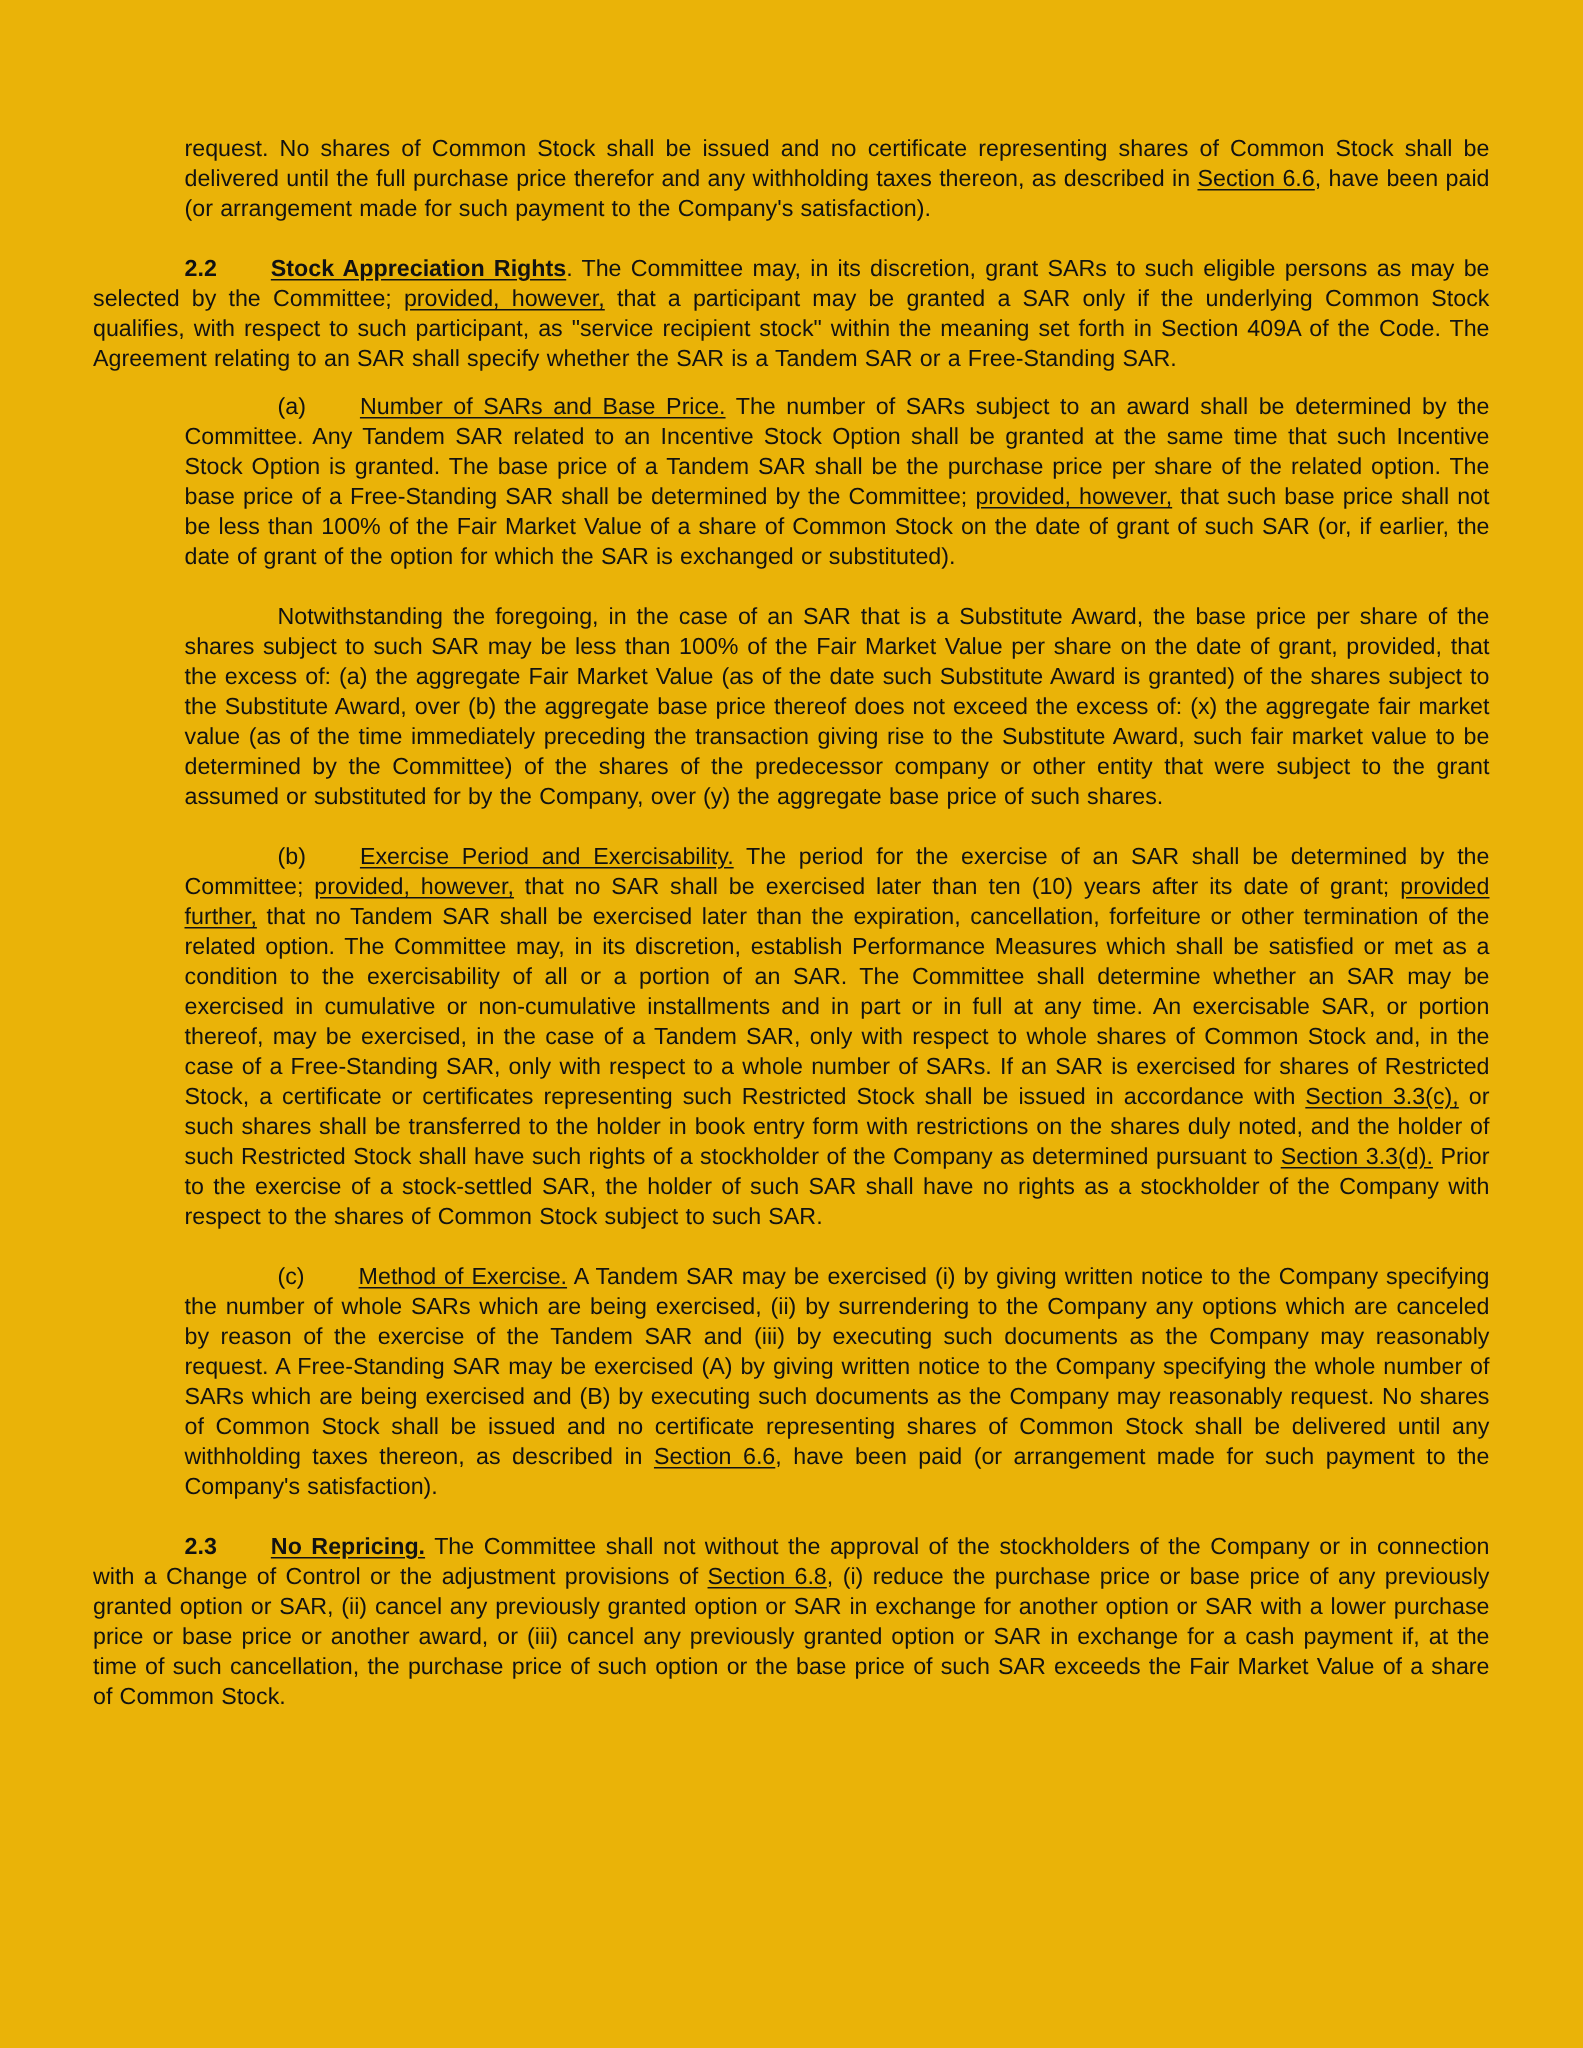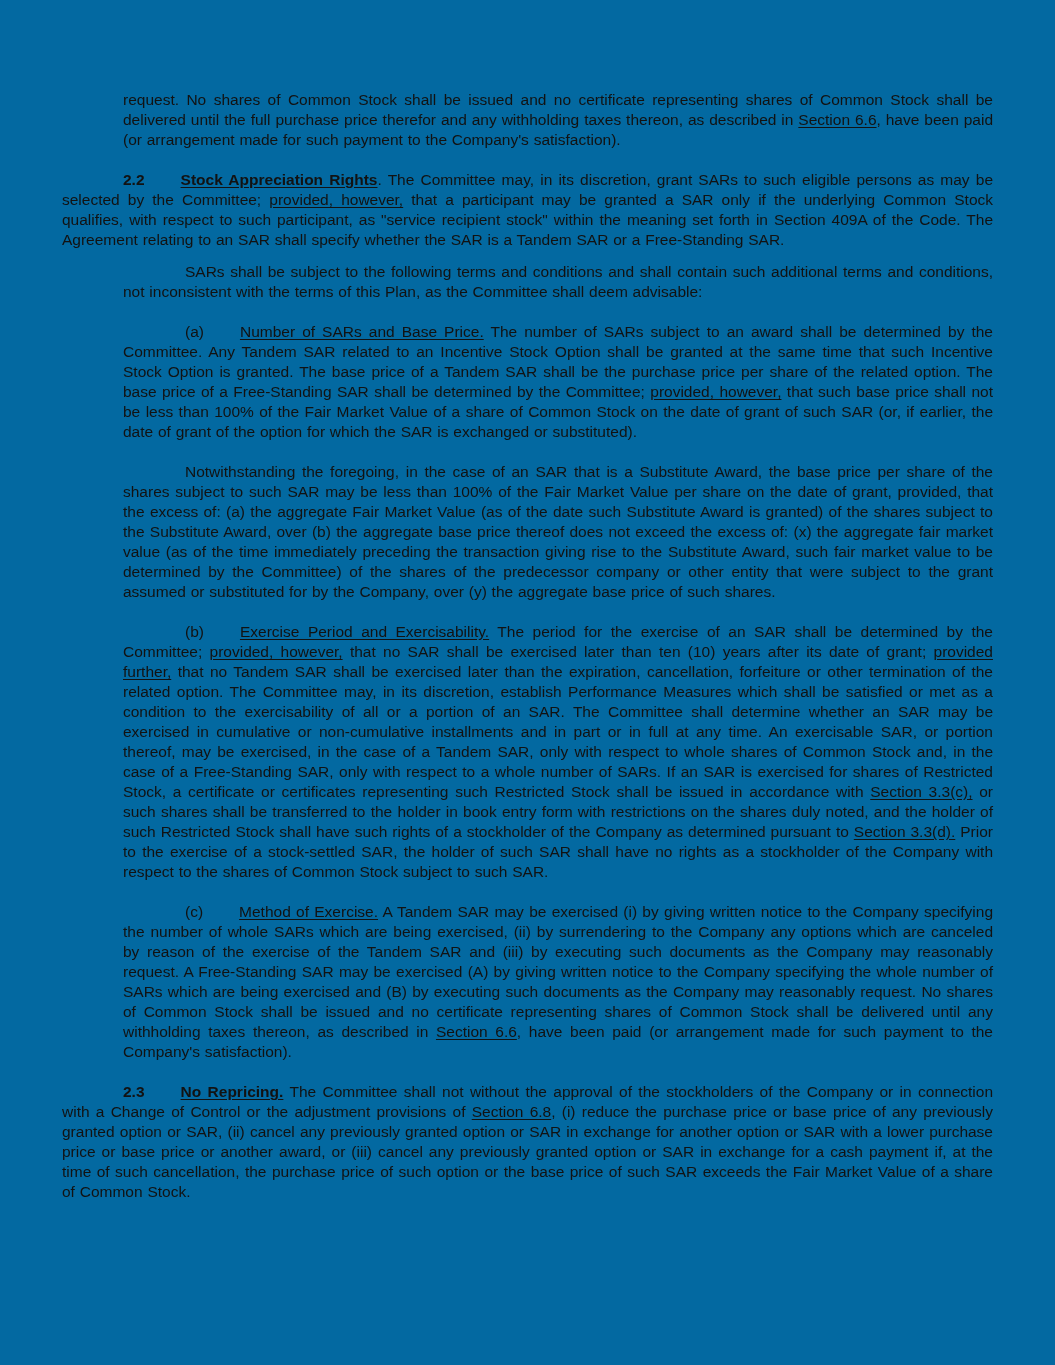--- a/index.html
+++ b/index.html
@@ -14,21 +14,21 @@
     font-size: 15.5px;
     line-height: 20px;
     color: #121212;
     -webkit-font-smoothing: antialiased;
   }
   .page {
     box-sizing: border-box;
     width: 1055px;
     height: 1365px;
     padding: 90px 62px 0 62px;
-    background: #0369a1;
+    background: #eab308;
     overflow: hidden;
   }
   p {
     margin: 0 0 20px 0;
     text-align: justify;
     word-spacing: 0.5px;
   }
   
   p.block-indent { margin-left: 61px; }
   
@@ -41,21 +41,20 @@
   .tab { display: inline-block; width: 36px; }
 </style>
 </head>
 <body>
 
 <div class="page">
   <p class="block-indent"><span>request. No shares of Common Stock shall be issued and no certificate representing shares of Common Stock shall be delivered until the full purchase price therefor and any withholding taxes thereon, as described in </span><span class="u">Section 6.6</span><span>, have been paid (or arrangement made for such payment to the Company's satisfaction).</span></p>
 
   <p class="section tight"><span class="b">2.2</span><span class="tab"></span><span class="b u">Stock Appreciation Rights</span><span>. The Committee may, in its discretion, grant SARs to such eligible persons as may be selected by the Committee; </span><span class="u">provided, however,</span><span> that a participant may be granted a SAR only if the underlying Common Stock qualifies, with respect to such participant, as "service recipient stock" within the meaning set forth in Section 409A of the Code. The Agreement relating to an SAR shall specify whether the SAR is a Tandem SAR or a Free-Standing SAR.</span></p>
 
-  <p class="block-indent fli"><span>SARs shall be subject to the following terms and conditions and shall contain such additional terms and conditions, not inconsistent with the terms of this Plan, as the Committee shall deem advisable:</span></p>
 
   <p class="block-indent fli"><span>(a)</span><span class="tab"></span><span class="u">Number of SARs and Base Price.</span><span> The number of SARs subject to an award shall be determined by the Committee. Any Tandem SAR related to an Incentive Stock Option shall be granted at the same time that such Incentive Stock Option is granted. The base price of a Tandem SAR shall be the purchase price per share of the related option. The base price of a Free-Standing SAR shall be determined by the Committee; </span><span class="u">provided, however,</span><span> that such base price shall not be less than 100% of the Fair Market Value of a share of Common Stock on the date of grant of such SAR (or, if earlier, the date of grant of the option for which the SAR is exchanged or substituted).</span></p>
 
   <p class="block-indent fli"><span>Notwithstanding the foregoing, in the case of an SAR that is a Substitute Award, the base price per share of the shares subject to such SAR may be less than 100% of the Fair Market Value per share on the date of grant, provided, that the excess of: (a) the aggregate Fair Market Value (as of the date such Substitute Award is granted) of the shares subject to the Substitute Award, over (b) the aggregate base price thereof does not exceed the excess of: (x) the aggregate fair market value (as of the time immediately preceding the transaction giving rise to the Substitute Award, such fair market value to be determined by the Committee) of the shares of the predecessor company or other entity that were subject to the grant assumed or substituted for by the Company, over (y) the aggregate base price of such shares.</span></p>
 
   <p class="block-indent fli"><span>(b)</span><span class="tab"></span><span class="u">Exercise Period and Exercisability.</span><span> The period for the exercise of an SAR shall be determined by the Committee; </span><span class="u">provided, however,</span><span> that no SAR shall be exercised later than ten (10) years after its date of grant; </span><span class="u">provided further,</span><span> that no Tandem SAR shall be exercised later than the expiration, cancellation, forfeiture or other termination of the related option. The Committee may, in its discretion, establish Performance Measures which shall be satisfied or met as a condition to the exercisability of all or a portion of an SAR. The Committee shall determine whether an SAR may be exercised in cumulative or non-cumulative installments and in part or in full at any time. An exercisable SAR, or portion thereof, may be exercised, in the case of a Tandem SAR, only with respect to whole shares of Common Stock and, in the case of a Free-Standing SAR, only with respect to a whole number of SARs. If an SAR is exercised for shares of Restricted Stock, a certificate or certificates representing such Restricted Stock shall be issued in accordance with </span><span class="u">Section 3.3(c),</span><span> or such shares shall be transferred to the holder in book entry form with restrictions on the shares duly noted, and the holder of such Restricted Stock shall have such rights of a stockholder of the Company as determined pursuant to </span><span class="u">Section 3.3(d).</span><span> Prior to the exercise of a stock-settled SAR, the holder of such SAR shall have no rights as a stockholder of the Company with respect to the shares of Common Stock subject to such SAR.</span></p>
 
   <p class="block-indent fli"><span>(c)</span><span class="tab"></span><span class="u">Method of Exercise.</span><span> A Tandem SAR may be exercised (i) by giving written notice to the Company specifying the number of whole SARs which are being exercised, (ii) by surrendering to the Company any options which are canceled by reason of the exercise of the Tandem SAR and (iii) by executing such documents as the Company may reasonably request. A Free-Standing SAR may be exercised (A) by giving written notice to the Company specifying the whole number of SARs which are being exercised and (B) by executing such documents as the Company may reasonably request. No shares of Common Stock shall be issued and no certificate representing shares of Common Stock shall be delivered until any withholding taxes thereon, as described in </span><span class="u">Section 6.6</span><span>, have been paid (or arrangement made for such payment to the Company's satisfaction).</span></p>
 
   <p class="section"><span class="b">2.3</span><span class="tab"></span><span class="b u">No Repricing.</span><span> The Committee shall not without the approval of the stockholders of the Company or in connection with a Change of Control or the adjustment provisions of </span><span class="u">Section 6.8</span><span>, (i) reduce the purchase price or base price of any previously granted option or SAR, (ii) cancel any previously granted option or SAR in exchange for another option or SAR with a lower purchase price or base price or another award, or  (iii) cancel any previously granted option or SAR in exchange for a cash payment if, at the time of such cancellation, the purchase price of such option or the base price of such SAR exceeds the Fair Market Value of a share of Common Stock.</span></p>

